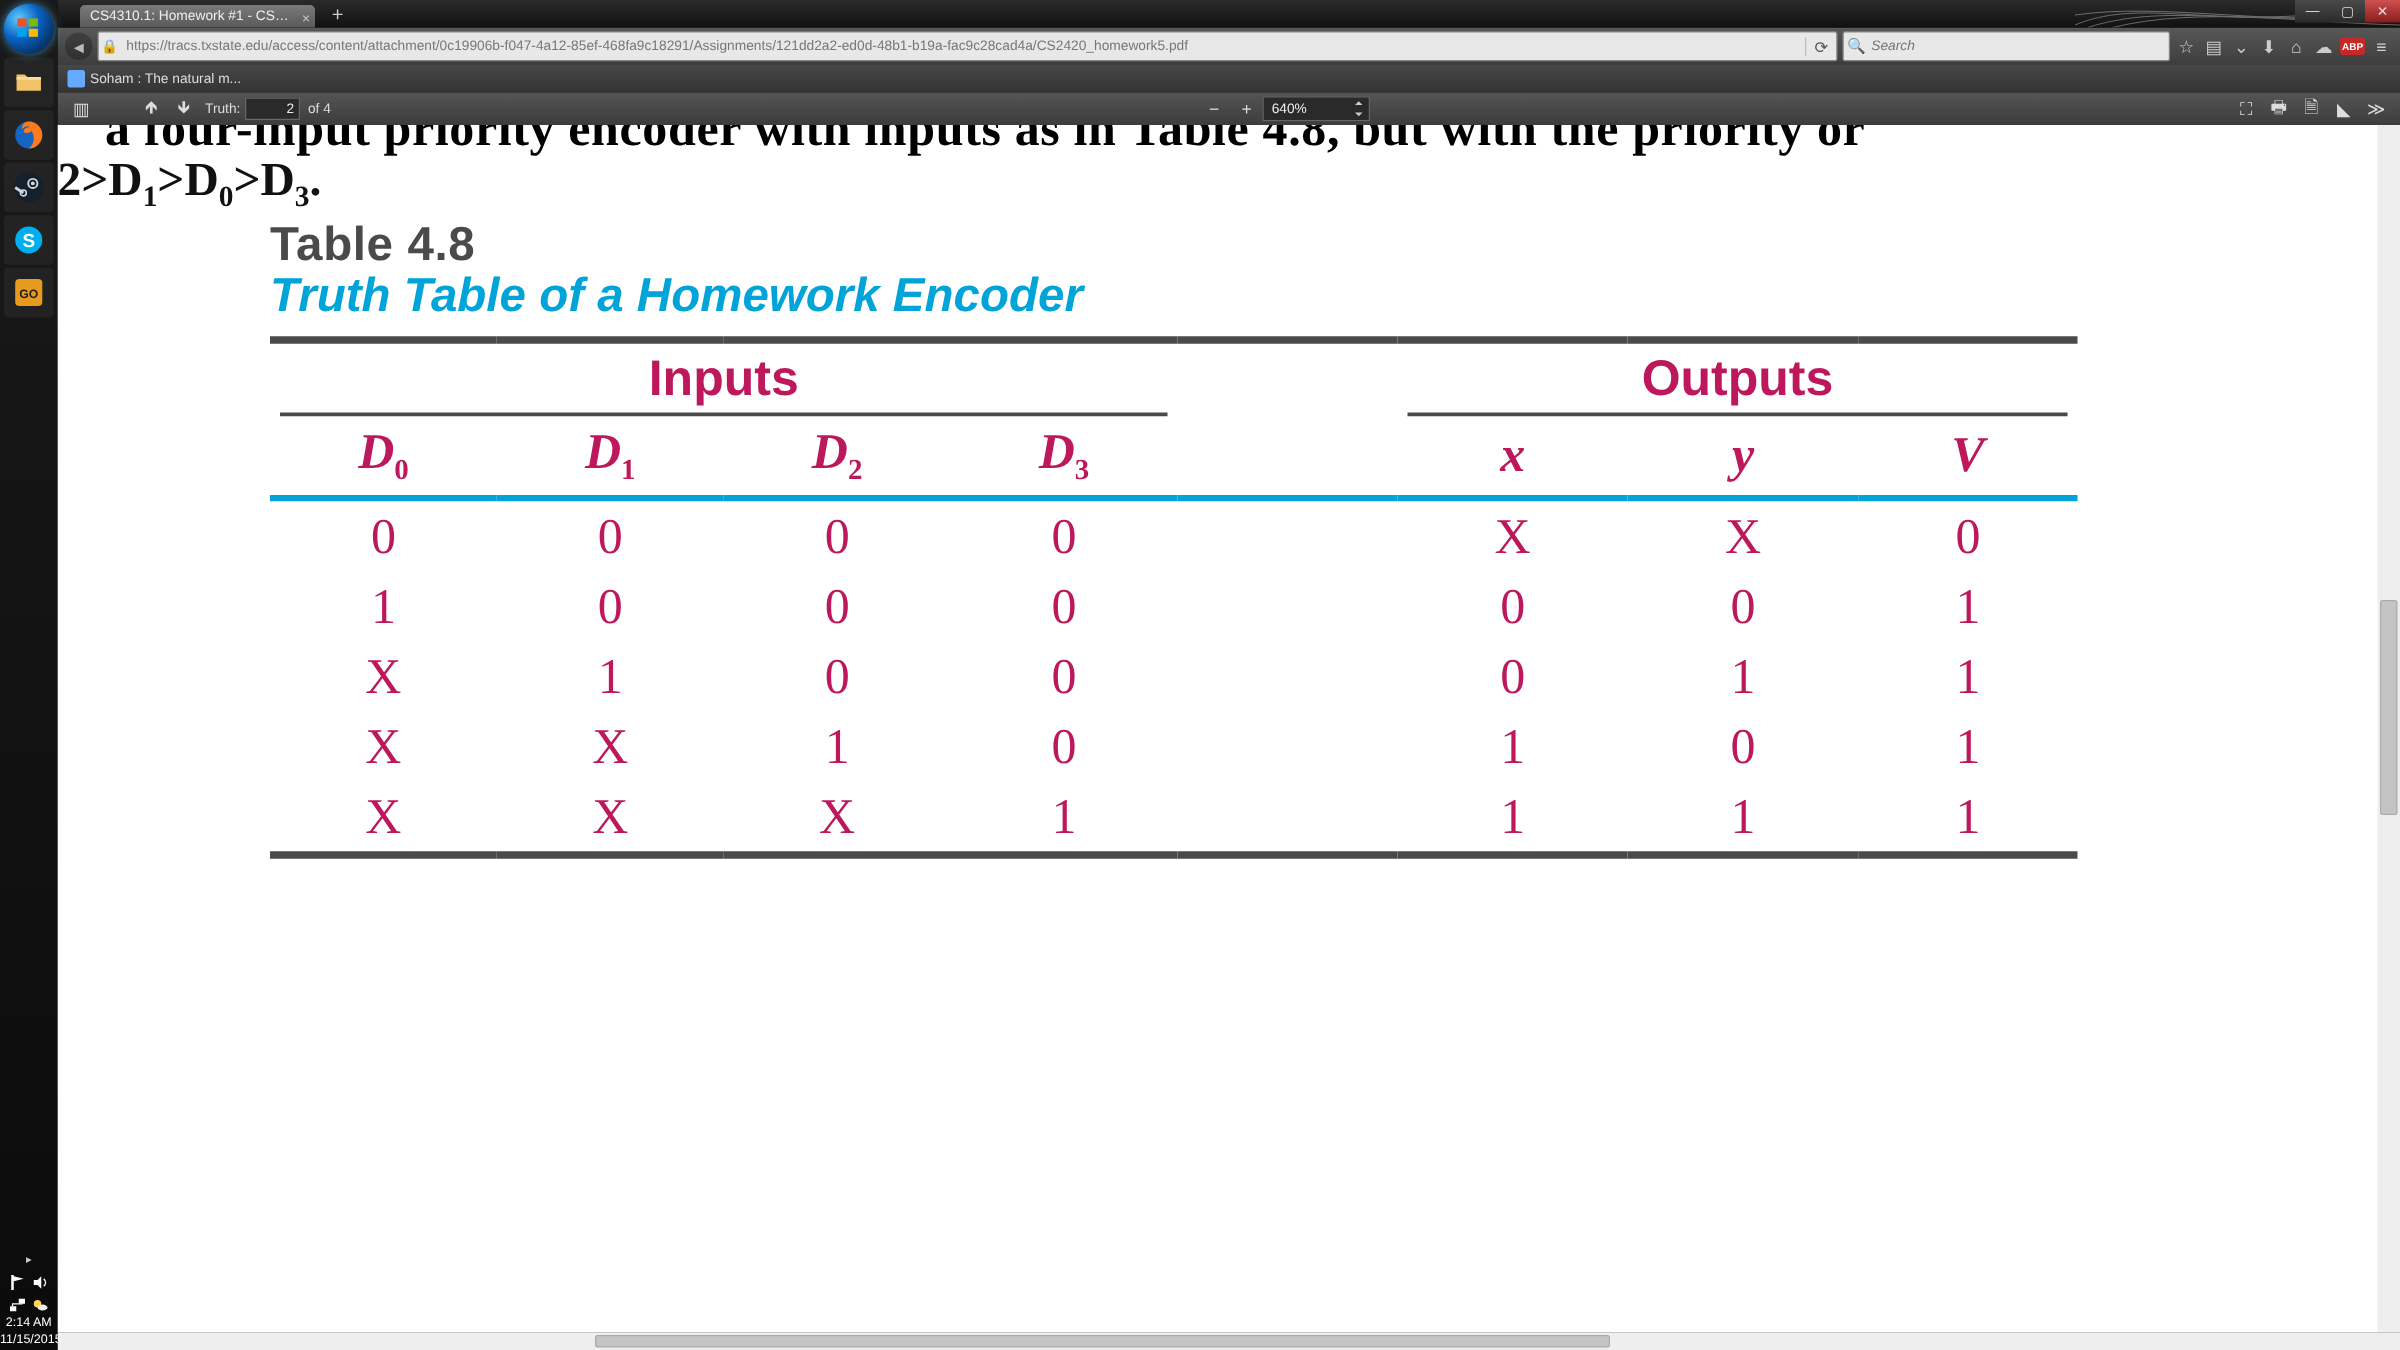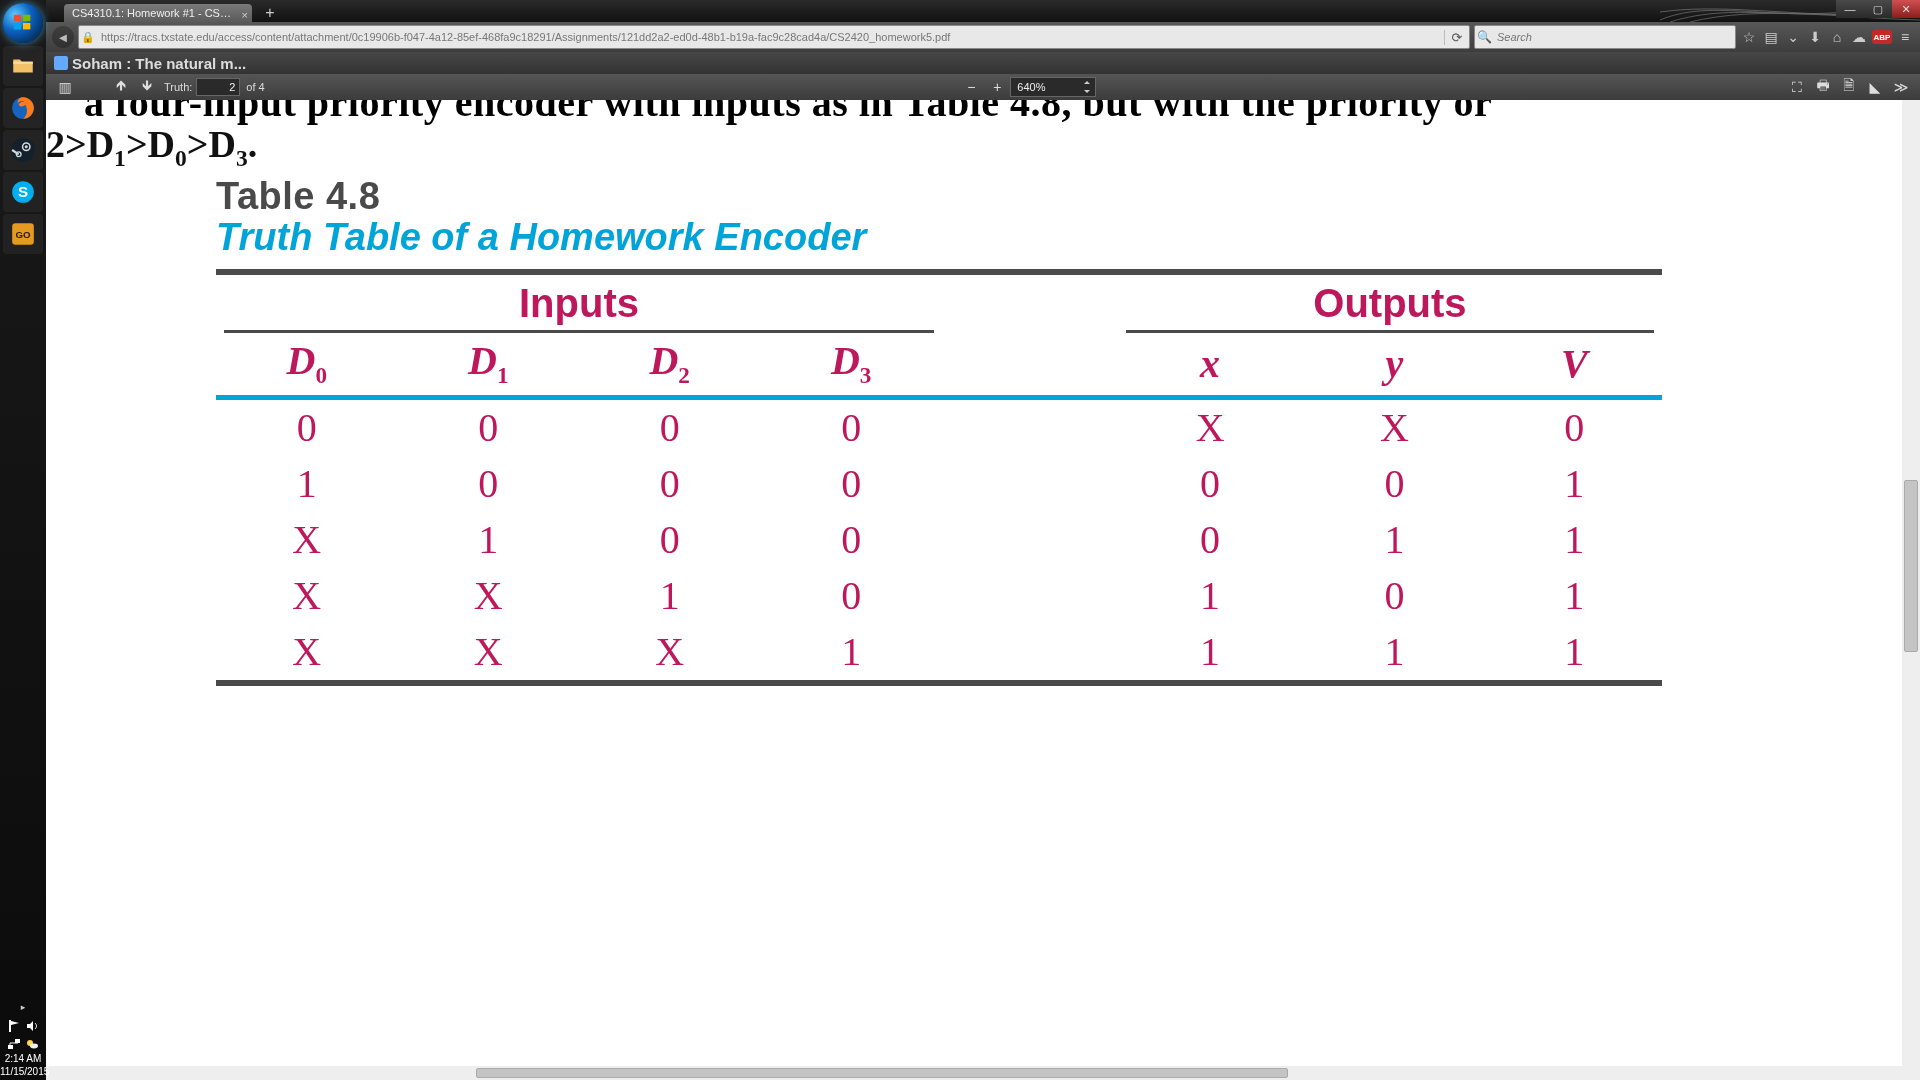--- a/index.html
+++ b/index.html
@@ -32,21 +32,21 @@
 #urlbar{flex:1;height:22px;background:#e8e8e8;border:1px solid #888;display:flex;align-items:center;border-radius:2px;overflow:hidden;}
 #urlbar .lock{width:18px;text-align:center;color:#4a8a3a;font-size:11px;}
 #urlbar input{flex:1;border:none;background:transparent;font-size:11px;color:#777;padding:0 4px;outline:none;}
 #urlbar .reload{width:24px;text-align:center;color:#555;border-left:1px solid #bbb;font-size:13px;}
 #searchbox{width:260px;height:22px;background:#e8e8e8;border:1px solid #888;display:flex;align-items:center;border-radius:2px;}
 #searchbox .mag{width:20px;text-align:center;color:#888;font-size:12px;}
 #searchbox input{flex:1;border:none;background:transparent;font-size:11px;color:#999;font-style:italic;outline:none;}
 .tool-icon{width:18px;height:18px;color:#ccc;display:flex;align-items:center;justify-content:center;font-size:14px;}
 .tool-icon.abp{background:#c62828;border-radius:3px;font-size:8px;font-weight:bold;color:#fff;width:20px;height:14px;}
 
-#bookbar{height:22px;background:linear-gradient(#474747,#333);display:flex;align-items:center;padding:0 8px;color:#ddd;font-size:15px;font-weight:bold;}
+#bookbar{height:22px;background:linear-gradient(#474747,#333);display:flex;align-items:center;padding:0 8px;color:#ddd;font-size:11px;}
 #bookbar .bm{display:flex;align-items:center;gap:4px;}
 #bookbar .bm .ico{width:14px;height:14px;background:#6af;border-radius:2px;}
 
 #pdfbar{height:26px;background:linear-gradient(#555,#3c3c3c);display:flex;align-items:center;color:#ddd;font-size:11px;padding:0 6px;position:relative;}
 #pdfbar .pbtn{width:26px;height:22px;display:flex;align-items:center;justify-content:center;color:#ddd;font-size:14px;}
 #pdfbar .sep{flex:1;}
 #pdfbar input.pagein{width:34px;height:16px;background:#2a2a2a;border:1px solid #666;color:#eee;text-align:right;font-size:11px;padding:0 4px;}
 #pdfbar .zoom-sel{height:18px;background:#2a2a2a;border:1px solid #666;color:#eee;font-size:11px;padding:0 18px 0 6px;position:relative;display:flex;align-items:center;min-width:60px;}
 #pdfbar .zoom-sel::after{content:"";position:absolute;right:5px;top:3px;width:0;height:0;border-left:3px solid transparent;border-right:3px solid transparent;border-bottom:3px solid #ccc;}
 #pdfbar .zoom-sel::before{content:"";position:absolute;right:5px;bottom:3px;width:0;height:0;border-left:3px solid transparent;border-right:3px solid transparent;border-top:3px solid #ccc;}

